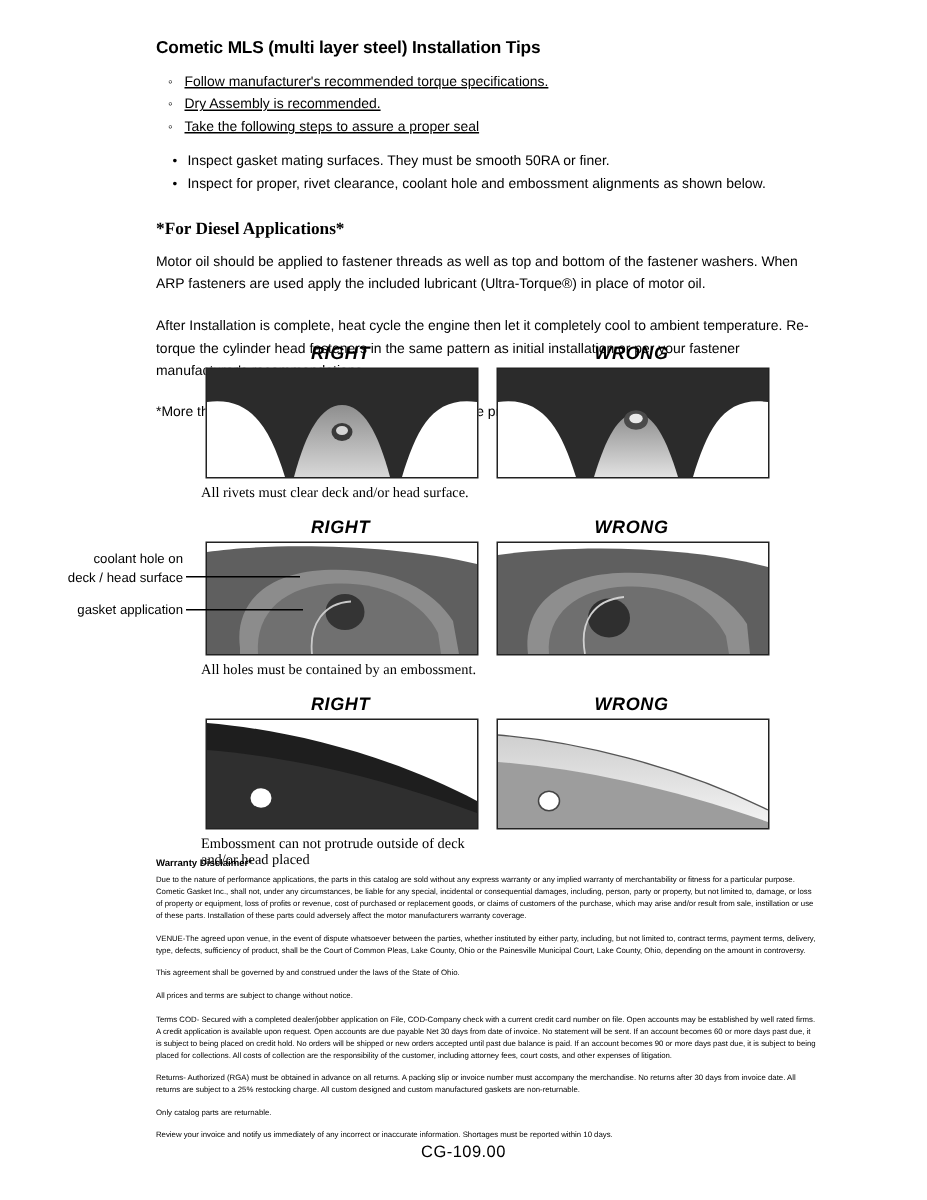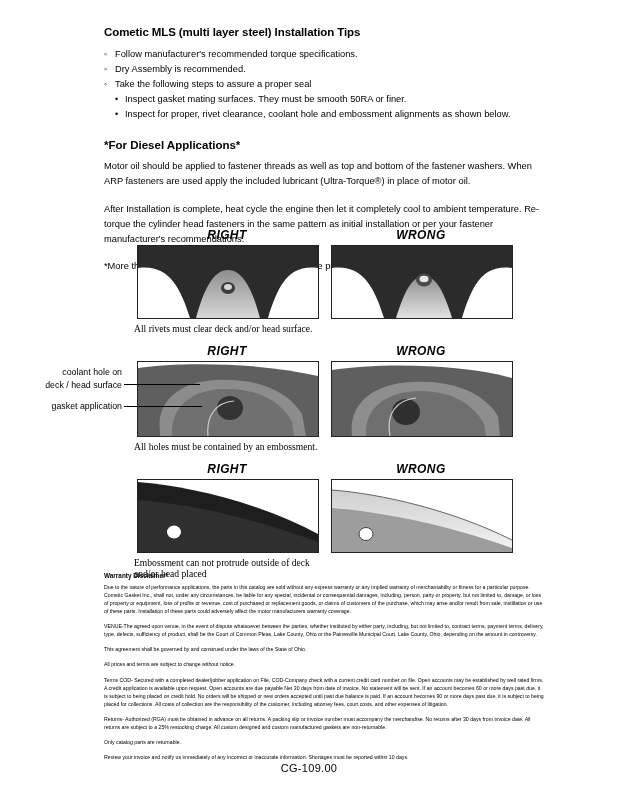--- a/index.html
+++ b/index.html
@@ -28,22 +28,23 @@
     width: 440px;
   }
   h1.title {
     font-size: 11.5px;
     font-weight: bold;
     margin: 0 0 9px 0;
     letter-spacing: -0.1px;
   }
   ul.bullets {
     list-style: none;
-    margin: 0;
+    margin: 8px;
     padding: 0;
+    text-decoration: underline;
   }
   ul.bullets > li {
     font-size: 9.3px;
     line-height: 1.62;
     position: relative;
     padding-left: 11px;
   }
   ul.bullets > li:before {
     content: "\25E6";
     position: absolute;
@@ -66,20 +67,21 @@
     content: "\2022";
     position: absolute;
     left: 0;
     top: 0;
     font-size: 9px;
   }
   h2.subtitle {
     font-size: 11.5px;
     font-weight: bold;
     margin: 17px 0 8px 0;
+    font-family: Liberation Serif, serif;
   }
   p.para {
     font-size: 9.3px;
     line-height: 1.63;
     margin: 0 0 12px 0;
   }
   p.para.last {
     margin-bottom: 0;
   }
 

